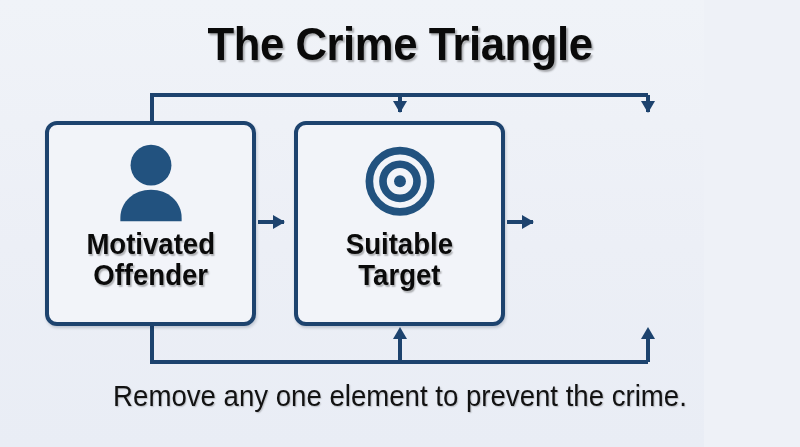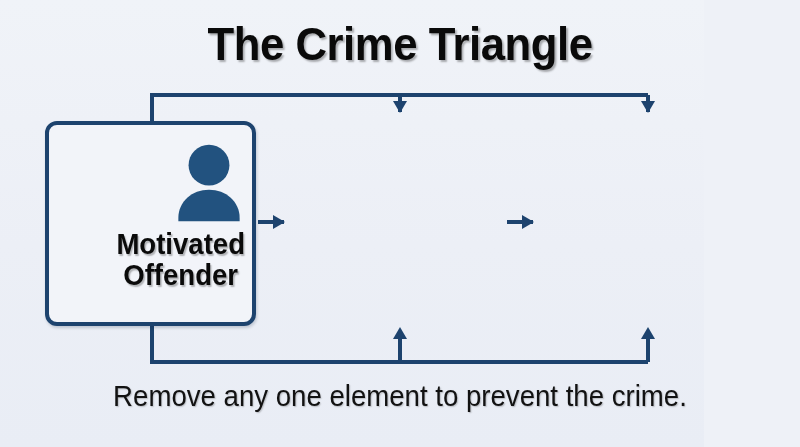--- a/index.html
+++ b/index.html
@@ -52,21 +52,21 @@
   
   .node {
     position: absolute;
     box-sizing: border-box;
     background: #f2f4f9;
     border: 4px solid #1d436e;
     border-radius: 12px;
     box-shadow: 1px 2px 3px rgba(20,40,70,0.20);
     display: flex;
     flex-direction: column;
-    align-items: flex-end;
+    align-items: center;
     justify-content: flex-start;
     padding-top: 18px;
   }
   #node-offender { left: 45px;  top: 121px; width: 211px; height: 205px; }
   #node-target   { left: 294px; top: 121px; width: 211px; height: 205px; }
   #node-guardian { left: 542px; top: 121px; width: 207px; height: 205px; }
 
   .node-icon {
     width: 86px;
     height: 80px;
@@ -141,17 +141,28 @@
     <svg class="node-icon" viewBox="0 0 100 94" aria-hidden="true">
       <circle cx="50" cy="26" r="24" fill="#22527f"></circle>
       <path d="M50,55 C30,55 14,69 14,88 L14,92 L86,92 L86,88 C86,69 70,55 50,55 Z" fill="#22527f"></path>
     </svg>
     <div class="node-label">
       <span>Motivated</span><br>
       <span>Offender</span>
     </div>
   </div>
 
+  <div class="node" id="node-target">
+    <svg class="node-icon" viewBox="0 0 100 94" aria-hidden="true">
+      <circle cx="50" cy="45" r="36" fill="none" stroke="#22527f" stroke-width="9"></circle>
+      <circle cx="50" cy="45" r="20" fill="none" stroke="#22527f" stroke-width="9"></circle>
+      <circle cx="50" cy="45" r="7" fill="#22527f"></circle>
+    </svg>
+    <div class="node-label">
+      <span>Suitable</span><br>
+      <span>Target</span>
+    </div>
+  </div>
 
 
   <div id="caption">Remove any one element to prevent the crime.</div>
 
 </div>
 
 </body></html>

